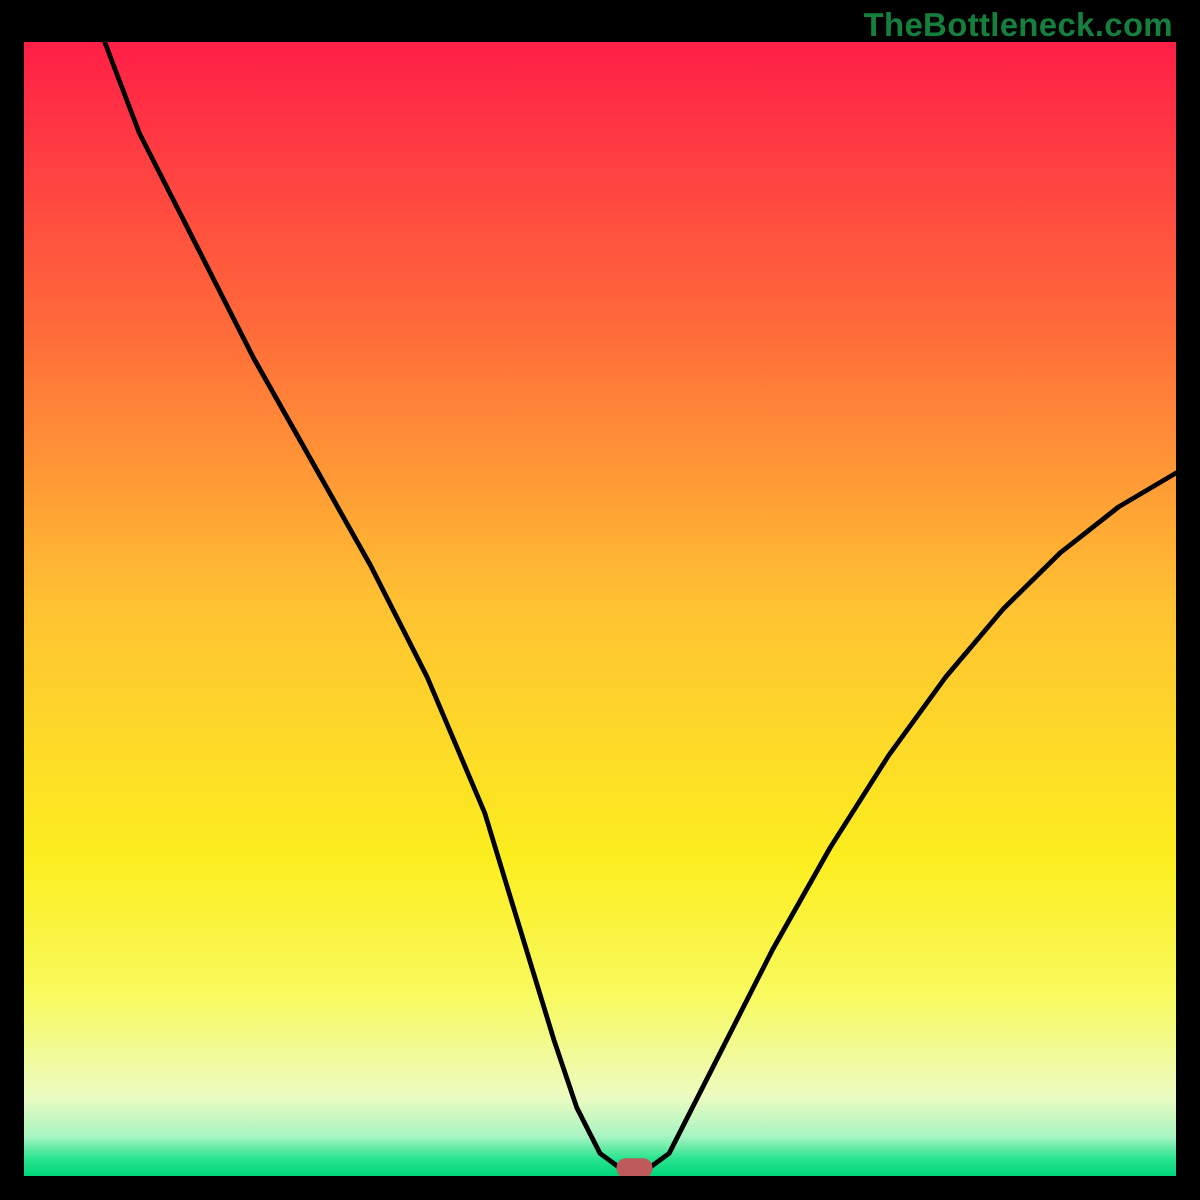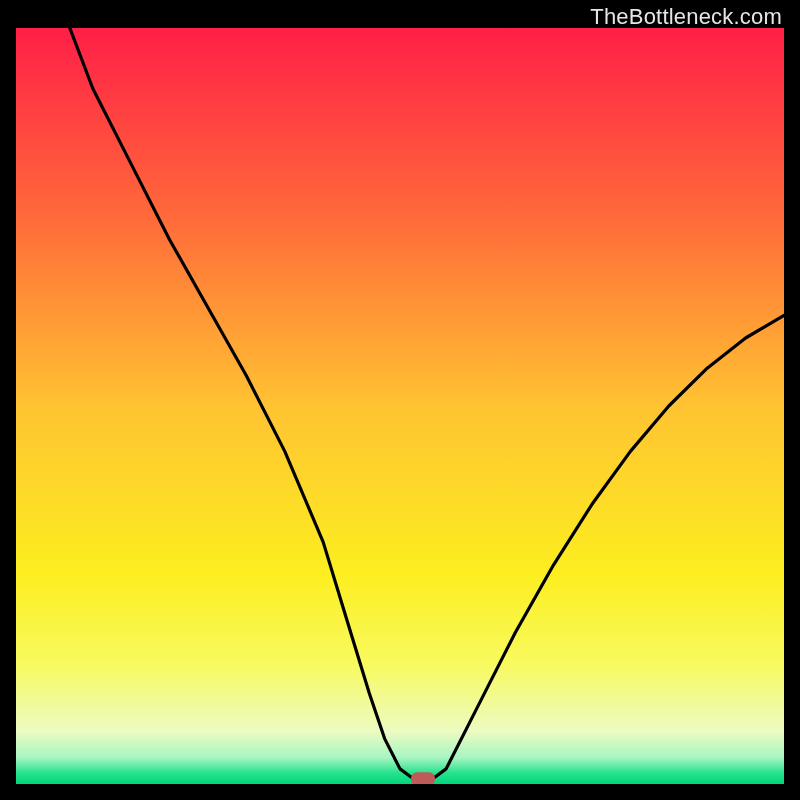--- a/index.html
+++ b/index.html
@@ -23,23 +23,23 @@
     position: absolute;
     left: 0;
     top: 0;
     width: 768px;
     height: 756px;
   }
   .watermark {
     position: absolute;
     top: 4px;
     right: 18px;
-    color: #e5e5e5;
+    color: #15803d;
     font-size: 22px;
-    font-weight: 400;
+    font-weight: 700;
     letter-spacing: 0.2px;
   }
 </style>
 </head>
 <body>
 
 <div class="watermark">TheBottleneck.com</div>
 
 <div class="frame">
   <svg class="plot" viewBox="0 0 768 756" preserveAspectRatio="none">

